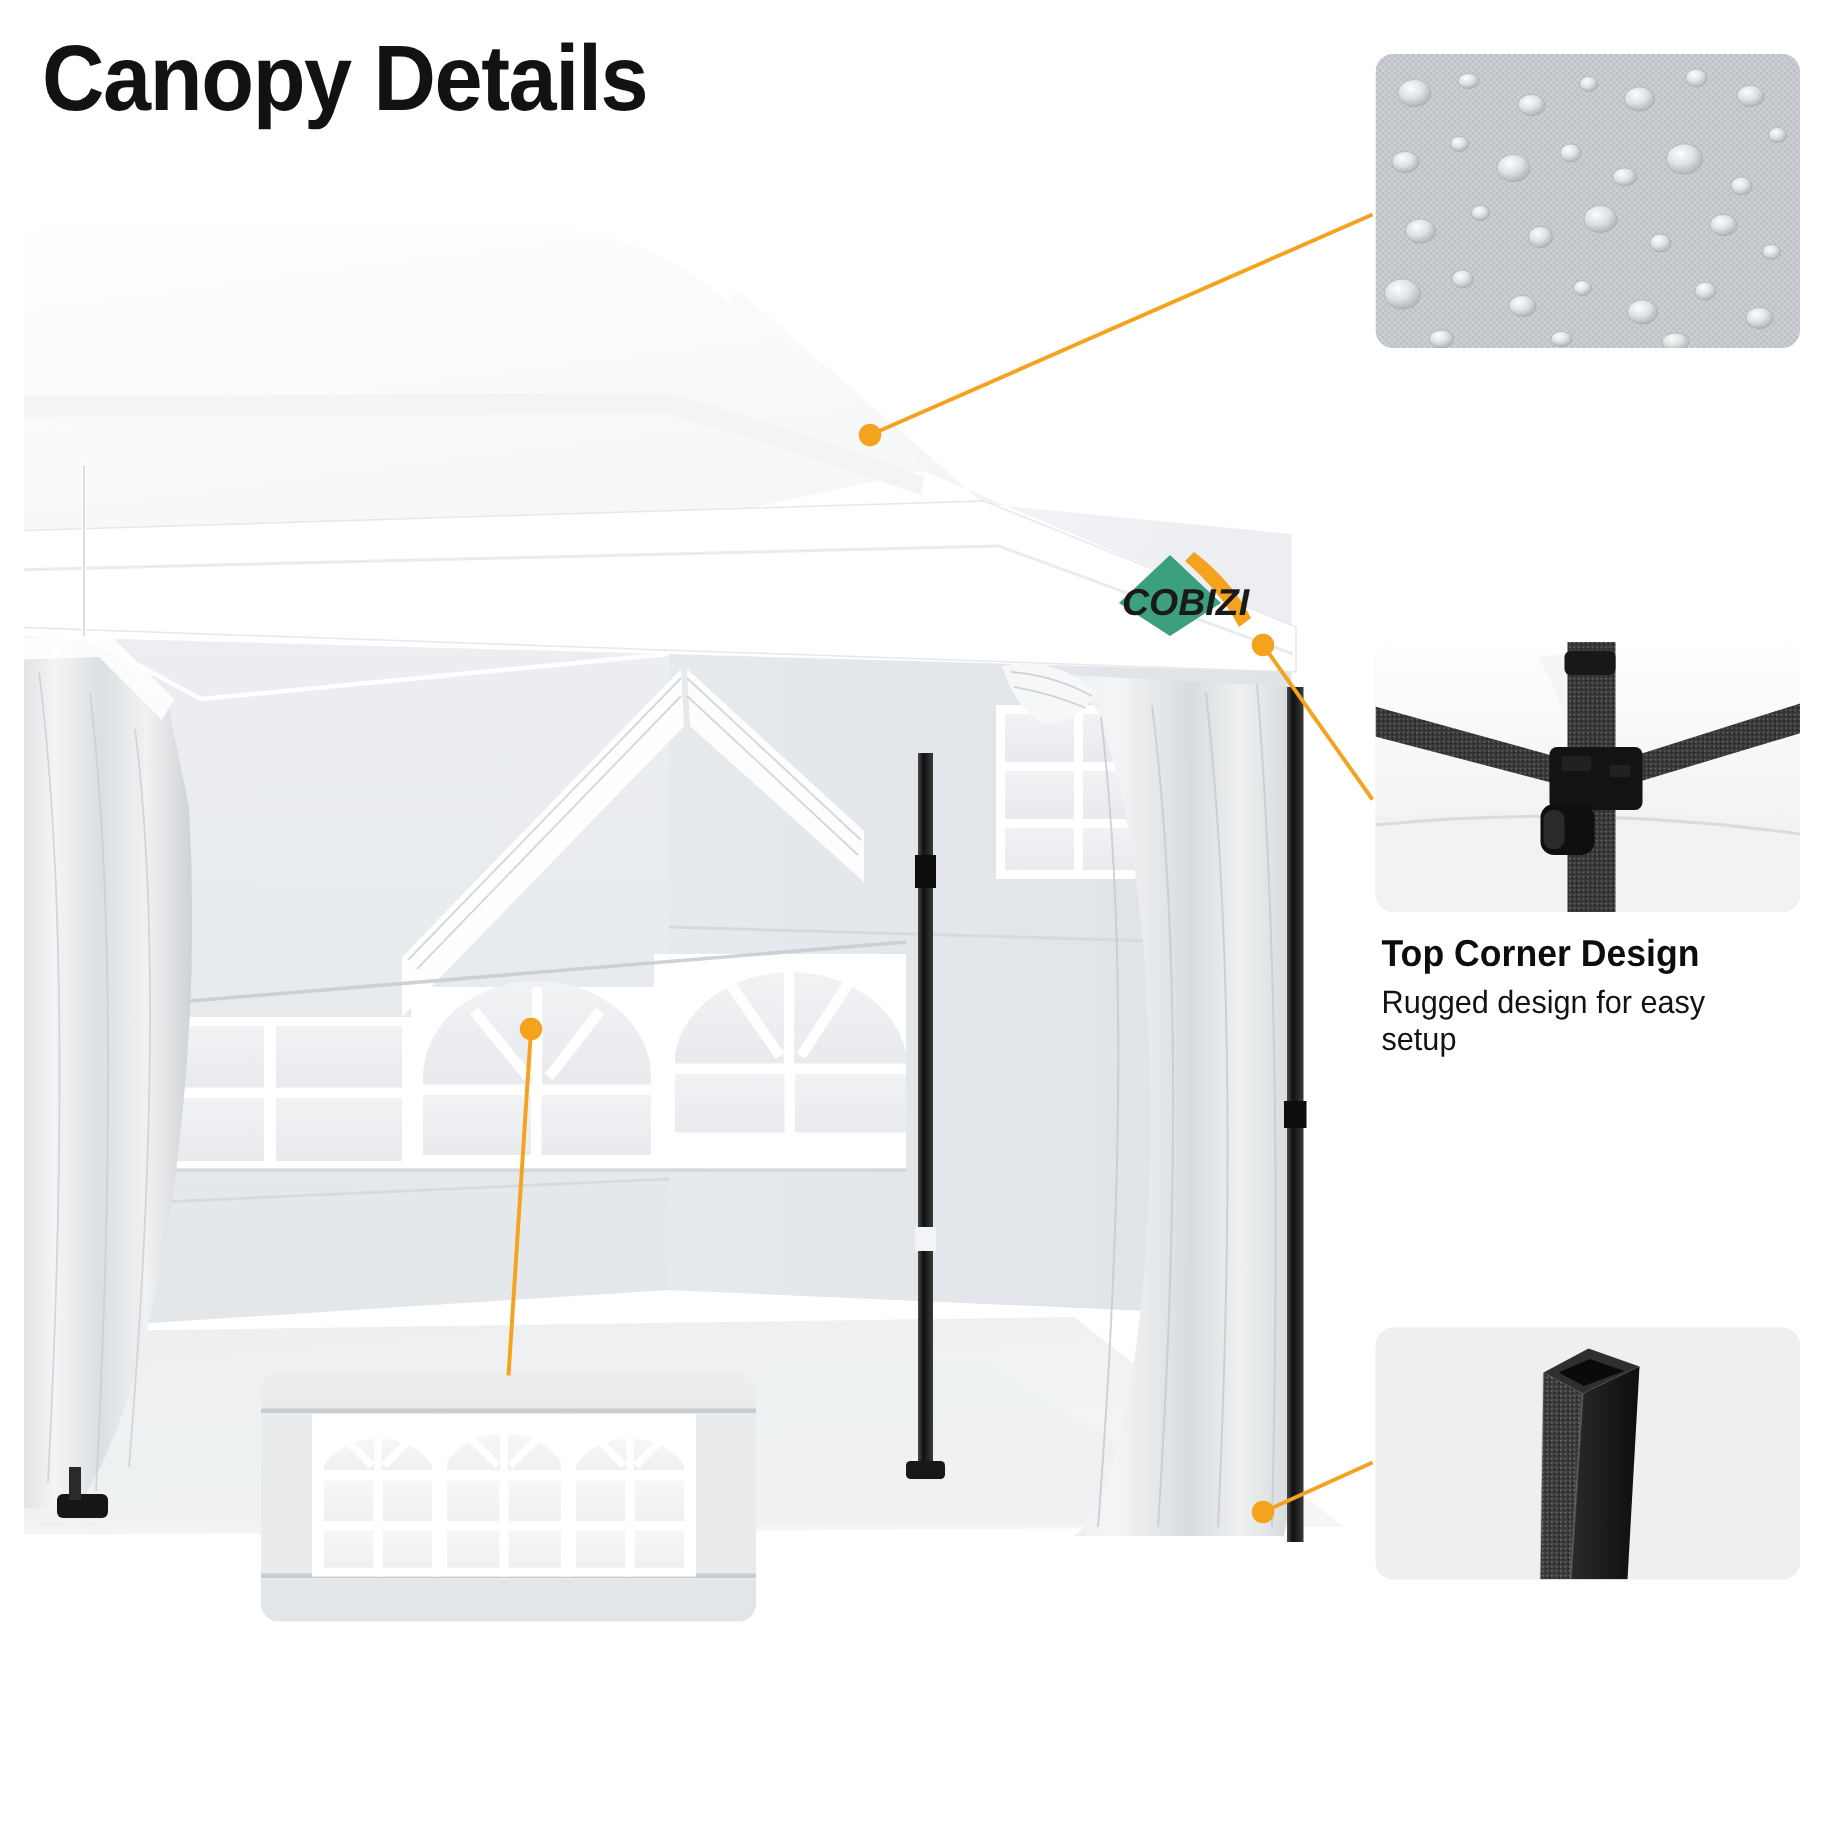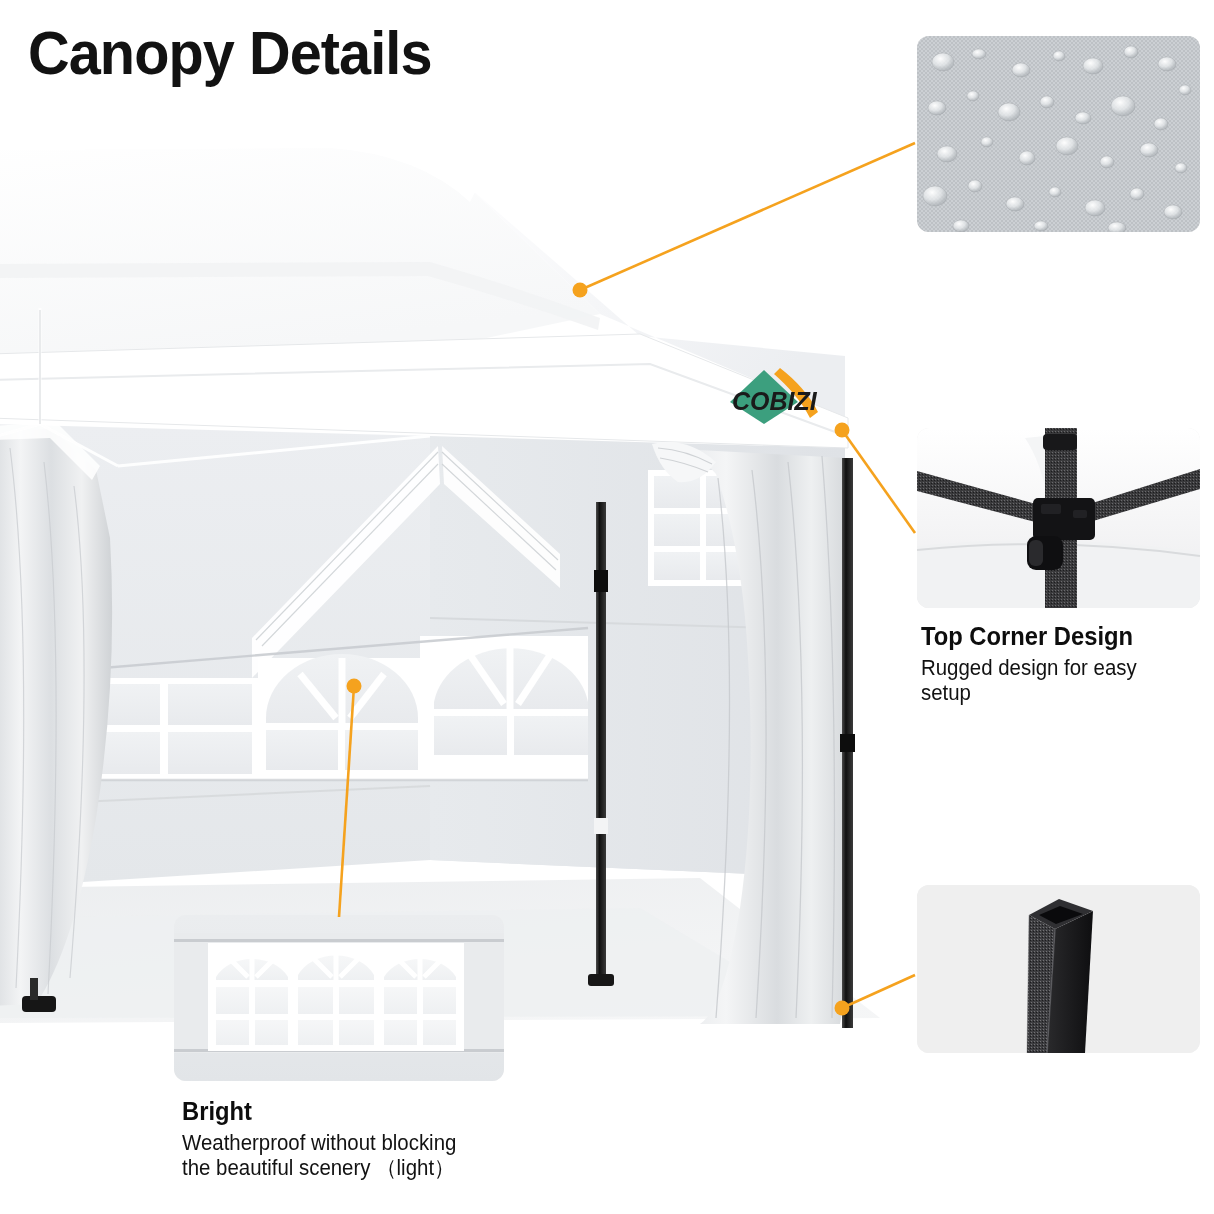--- a/index.html
+++ b/index.html
@@ -17,21 +17,21 @@
   .page-title{
     position:absolute;left:28px;top:22px;
     font-size:62px;font-weight:bold;letter-spacing:-1px;
     line-height:1;color:#121212;
     font-family:"Liberation Sans","DejaVu Sans",sans-serif;
     transform:scaleX(0.93);transform-origin:left top;
     white-space:nowrap;
   }
 
   
-  .hero{position:absolute;left:0;top:118px;width:900px;height:910px;text-align:center;}
+  .hero{position:absolute;left:16px;top:118px;width:900px;height:910px;text-align:center;}
   .hero svg{display:block;}
 
   
   .thumb{
     position:absolute;
     border-radius:12px;
     background:#efefef;
     overflow:hidden;
   }
   .thumb-inner{position:absolute;inset:0;}
@@ -471,21 +471,14 @@
 
   <div class="feat" style="left:921px;top:622px;width:290px;">
     <div class="feat-title">Top Corner Design</div>
     <div class="feat-body" style="margin-top:6px;">
       <span>Rugged design for easy</span>
       <span>setup</span>
     </div>
   </div>
 
 
-  <div class="feat" style="left:182px;top:1097px;width:340px;">
-    <div class="feat-title">Bright</div>
-    <div class="feat-body" style="margin-top:6px;">
-      <span>Weatherproof without blocking</span>
-      <span>the beautiful scenery （light）</span>
-    </div>
-  </div>
 
 </div>
 
 </body></html>

